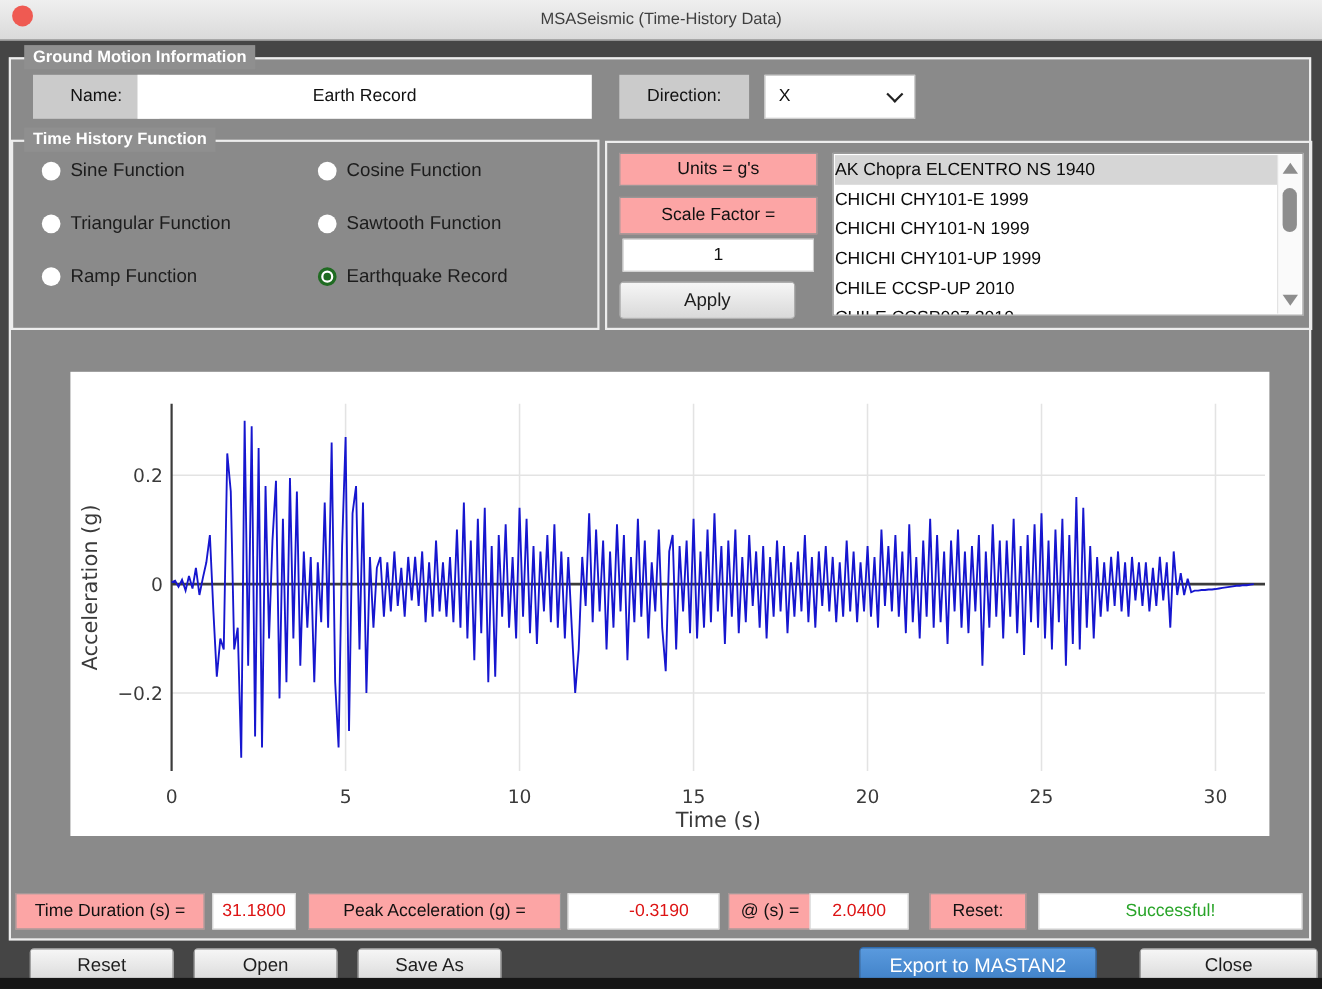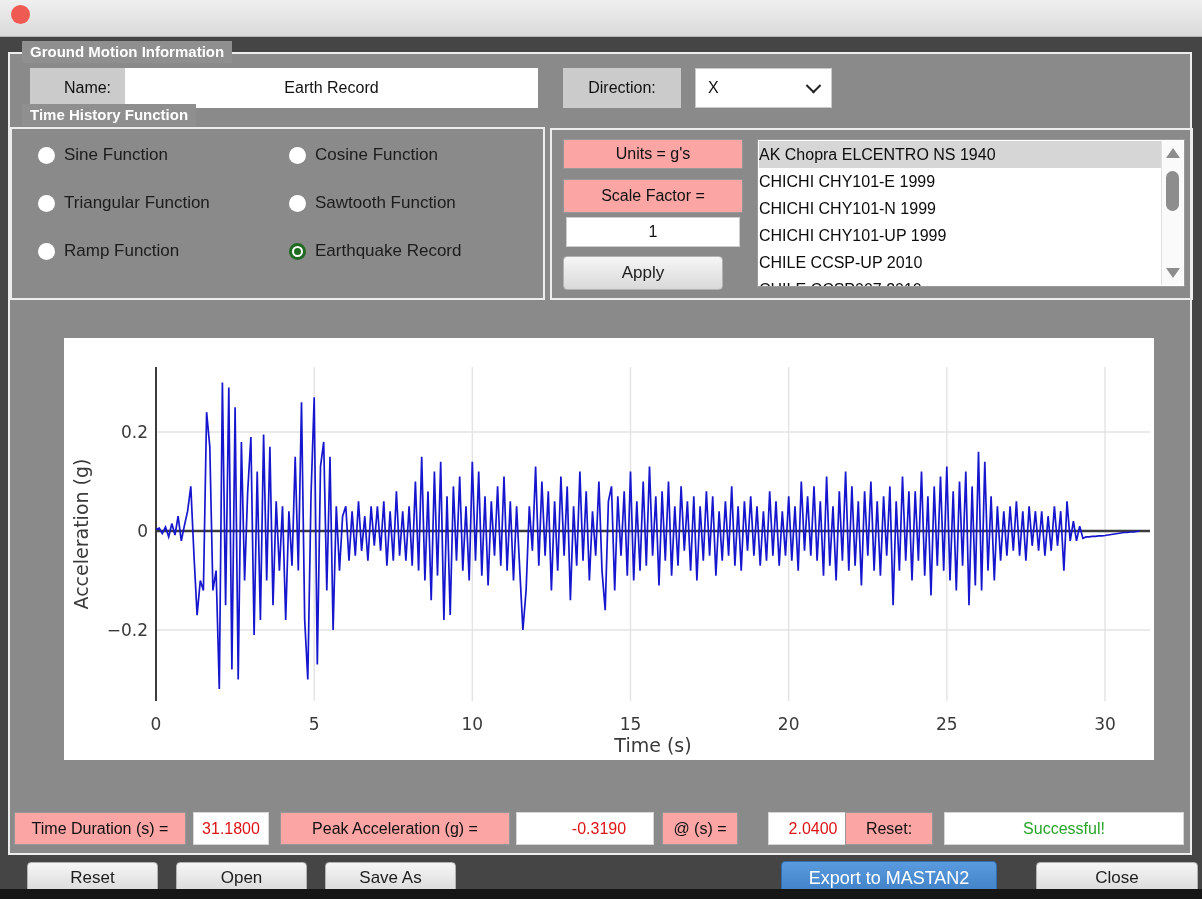--- a/index.html
+++ b/index.html
@@ -72,35 +72,36 @@
 
   .chartpanel{background:#fff;}
   .bottomstrip{left:0;top:889px;width:1202px;height:10px;background:#161616;}
 </style>
 </head>
 <body>
 
 <div id="app">
 
   <div class="abs titlebar"></div>
+  <div class="abs title">MSASeismic (Time-History Data)</div>
   <div class="abs closedot"></div>
 
   <div class="abs group" style="left:8px;top:52px;width:1184px;height:803px;"></div>
   <div class="abs legend" style="left:22px;top:41px;">Ground Motion Information</div>
 
   <div class="abs chip" style="left:30px;top:68px;width:115px;height:40px;">Name:</div>
   <input class="abs val" style="left: 125px; top: 68px; width: 413px; height: 40px; border: none;" readonly="" value="Earth Record">
   <div class="abs chip" style="left:563px;top:68px;width:118px;height:40px;">Direction:</div>
   <div class="abs select" style="left:695px;top:68px;width:137px;height:40px;">
     <span>X</span>
     <span class="chev"></span>
   </div>
 
   <div class="abs group sub" style="left:10px;top:127px;width:535px;height:173px;"></div>
-  <div class="abs legend" style="left:22px;top:104px;">Time History Function</div>
+  <div class="abs legend" style="left:22px;top:116px;">Time History Function</div>
   <div class="abs optgrid" style="left:38px;top:131px;width:502px;height:144px;">
       <div class="opt">
         <span class="radio"></span>
         <span>Sine Function</span>
       </div>
       <div class="opt">
         <span class="radio"></span>
         <span>Cosine Function</span>
       </div>
       <div class="opt">
@@ -171,21 +172,21 @@
         <text x="24" y="196" transform="rotate(-90 24 196)" text-anchor="middle" font-size="19" font-family="DejaVu Sans" fill="#3a3a3a">Acceleration (g)</text>
         <text x="589" y="414" text-anchor="middle" font-size="19" font-family="DejaVu Sans" fill="#3a3a3a">Time (s)</text>
       </svg>
   </div>
 
   <div class="abs chip bordered" style="left:14px;top:812px;width:172px;height:33px;">Time Duration (s) =</div>
   <div class="abs whitefield statusval" style="left: 193px; top: 812px; width: 76px; height: 33px; color: rgb(221, 20, 20);">31.1800</div>
   <div class="abs chip bordered" style="left:280px;top:812px;width:230px;height:33px;">Peak Acceleration (g) =</div>
   <div class="abs whitefield statusval" style="left: 516px; top: 812px; width: 138px; height: 33px; color: rgb(221, 20, 20); padding-left: 28px;">-0.3190</div>
   <div class="abs chip bordered" style="left:662px;top:812px;width:76px;height:33px;">@ (s) =</div>
-  <div class="abs whitefield statusval" style="left: 768px; top: 812px; width: 90px; height: 33px; color: rgb(221, 20, 20);">2.0400</div>
+  <div class="abs whitefield statusval" style="left: 736px; top: 812px; width: 90px; height: 33px; color: rgb(221, 20, 20);">2.0400</div>
   <div class="abs chip bordered" style="left:845px;top:812px;width:88px;height:33px;">Reset:</div>
   <div class="abs whitefield" id="statusOk" style="left: 944px; top: 812px; width: 240px; height: 33px; color: rgb(40, 164, 40);">Successful!</div>
 
   <div class="abs btn" style="left:27px;top:862px;width:131px;height:32px;">Reset</div>
   <div class="abs btn" style="left:176px;top:862px;width:131px;height:32px;">Open</div>
   <div class="abs btn" style="left:325px;top:862px;width:131px;height:32px;">Save As</div>
   <div class="abs btn blue" style="left:781px;top:861px;width:216px;height:34px;font-size:18px;">Export to MASTAN2</div>
   <div class="abs btn" style="left:1018px;top:862px;width:162px;height:32px;margin-left:18px;">Close</div>
 
   <div class="abs bottomstrip"></div>

